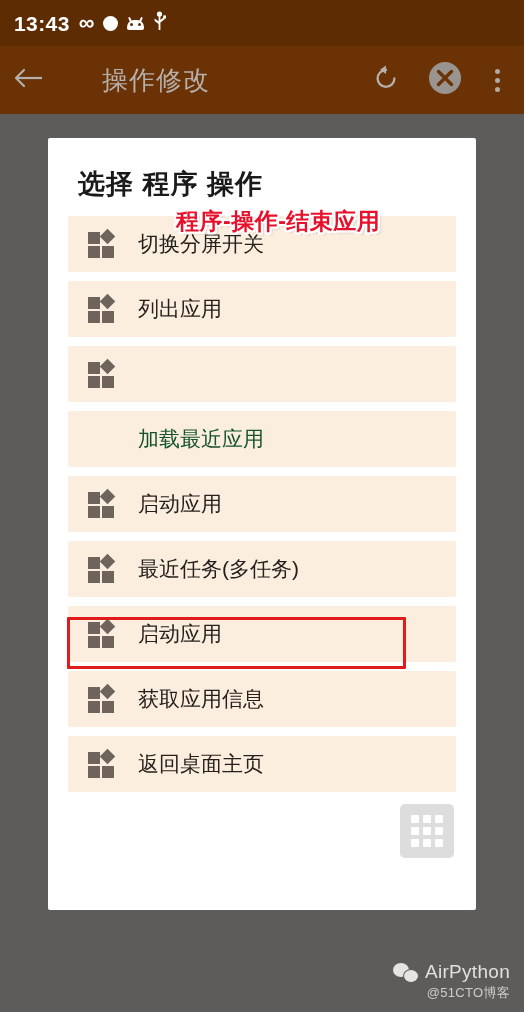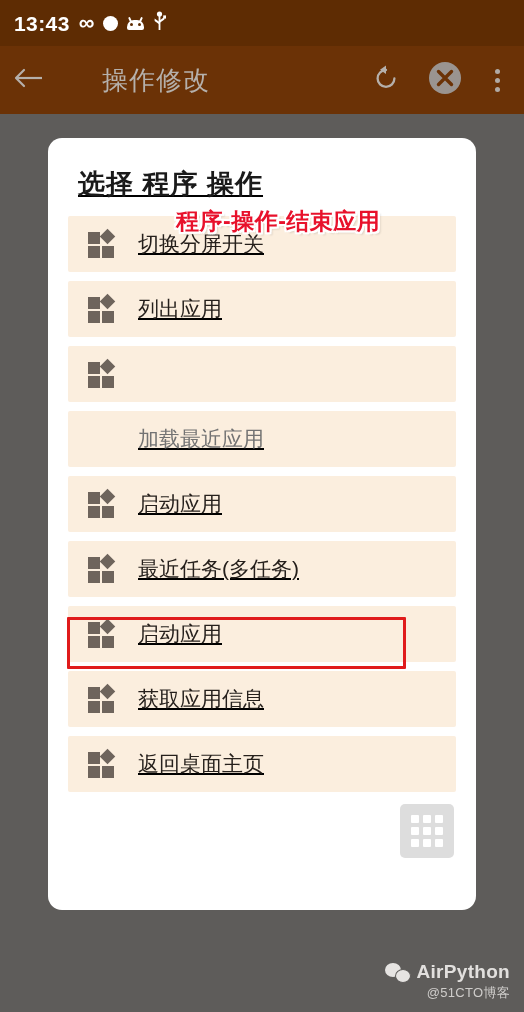--- a/index.html
+++ b/index.html
@@ -160,24 +160,23 @@
   }
 
   
   #dialog {
     position: absolute;
     left: 48px;
     top: 138px;
     width: 428px;
     height: 772px;
     background: #ffffff;
-    border-radius: 14px;
+    border-radius: 2px;
     box-sizing: border-box;
     overflow: hidden;
-    text-decoration: underline;
   }
   #dialog-title {
     font-size: 27px;
     font-weight: bold;
     color: #1a1a1a;
     padding: 28px 0 0 30px;
     letter-spacing: 1px;
   }
   #list {
     margin-top: 14px;
@@ -197,21 +196,21 @@
     display: flex;
     justify-content: center;
     align-items: center;
     flex: none;
   }
   .row .label {
     font-size: 21px;
     color: #26201c;
   }
   .row.no-icon .label {
-    color: #737373;
+    color: #14532d;
     margin-left: 70px;
   }
 
   
   .widget-ico {
     position: relative;
     width: 30px; height: 28px;
   }
   .widget-ico span {
     position: absolute;
@@ -298,21 +297,20 @@
   }
   .wm-line1 {
     display: flex;
     align-items: center;
     gap: 6px;
   }
   .wm-text {
     font-size: 19px;
     color: #e2e0de;
     letter-spacing: 0.3px;
-    font-weight: bold;
   }
   .wm-sub {
     font-size: 13px;
     color: #cfcdcb;
     margin-top: 1px;
     letter-spacing: 0.3px;
   }
   .wechat-ico {
     position: relative;
     width: 26px; height: 20px;

